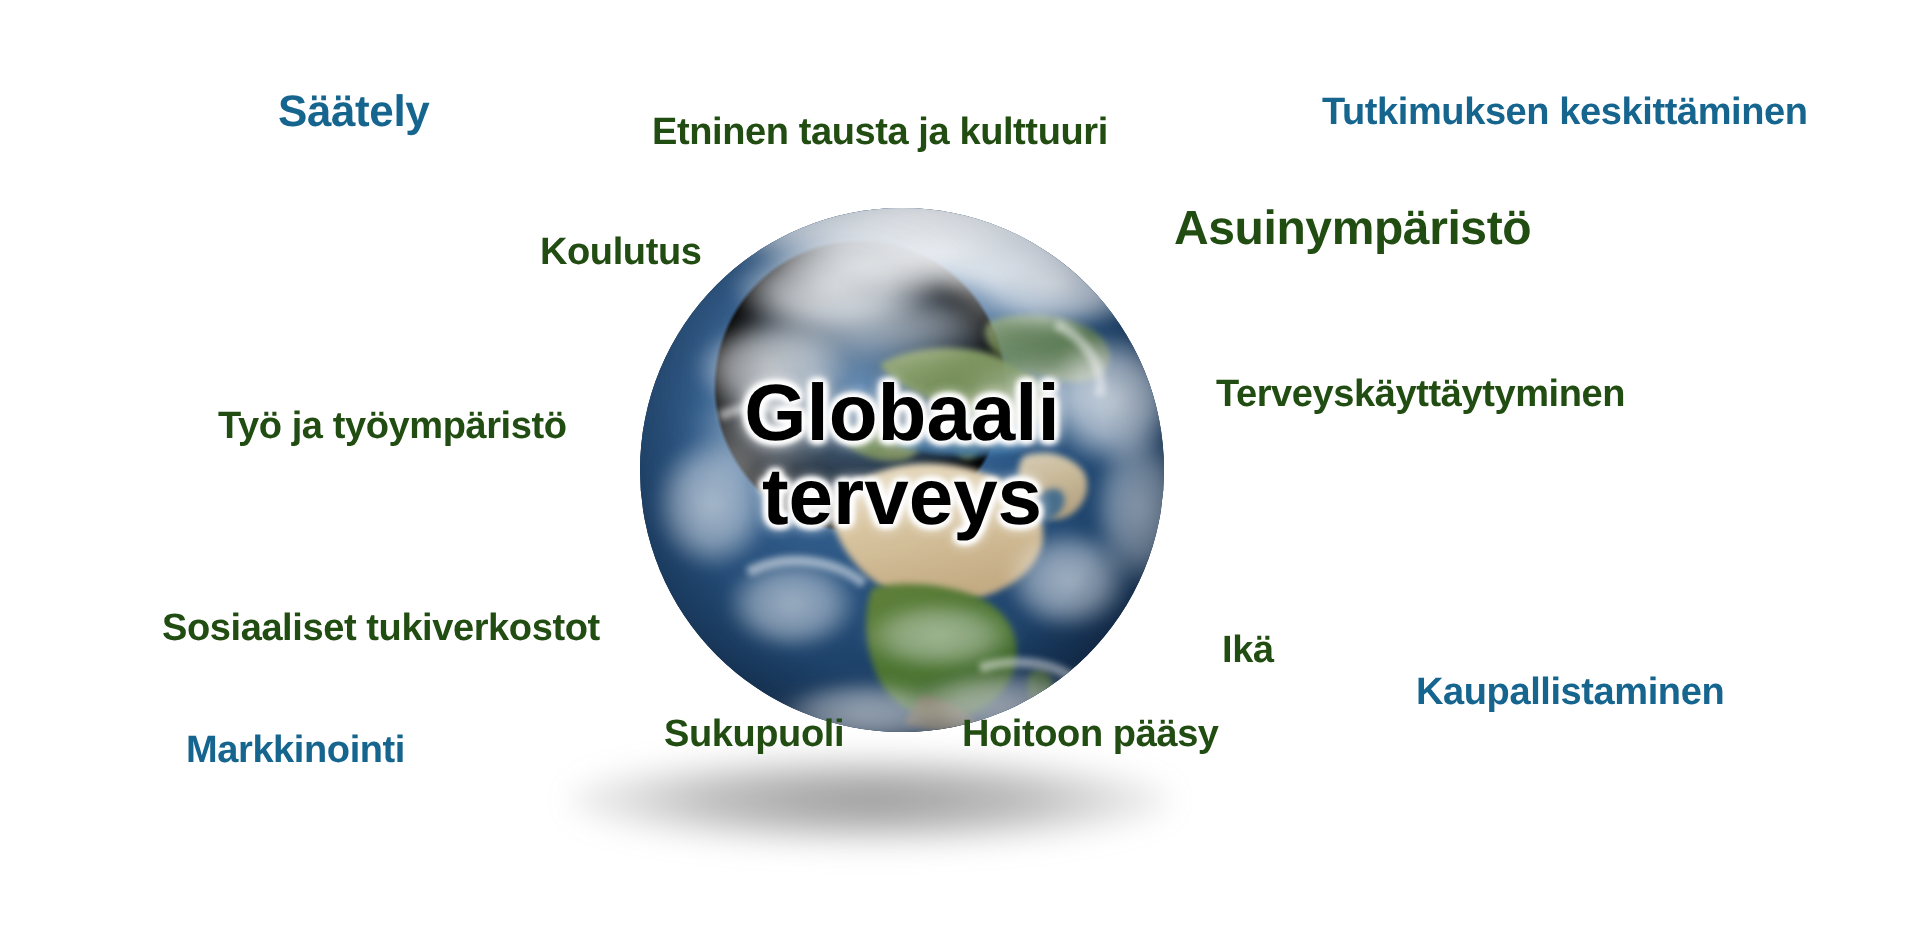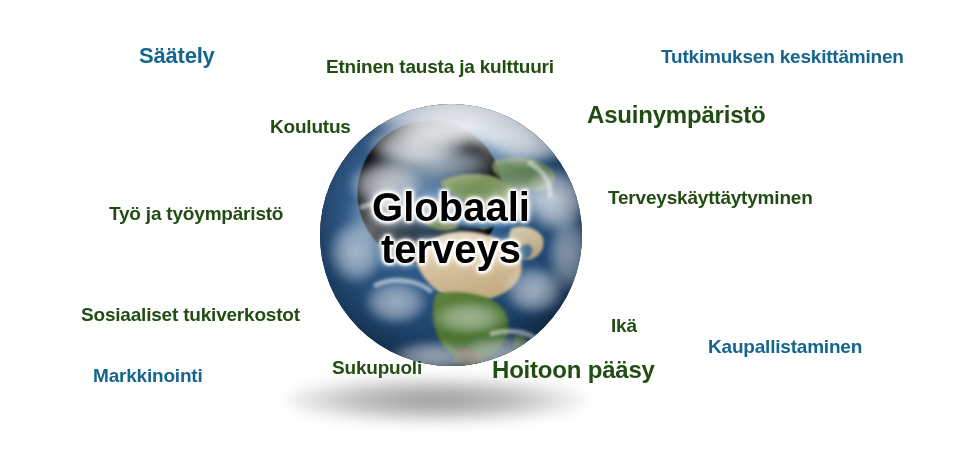--- a/index.html
+++ b/index.html
@@ -229,15 +229,15 @@
   <div class="label blue" style="left:661px; top:47px;  font-size:19px;text-align:right;">Tutkimuksen keskittäminen</div>
   <div class="label green" style="left:222px; top:117px; font-size:19px;margin-left:48px;">Koulutus</div>
   <div class="label green" style="left:587px; top:103px; font-size:24px;">Asuinympäristö</div>
   <div class="label green" style="left:109px; top:204px; font-size:19px;">Työ ja työympäristö</div>
   <div class="label green" style="left:608px; top:188px; font-size:19px;">Terveyskäyttäytyminen</div>
   <div class="label green" style="left:81px;  top:305px; font-size:19px;">Sosiaaliset tukiverkostot</div>
   <div class="label green" style="left:611px; top:316px; font-size:19px;">Ikä</div>
   <div class="label blue" style="left:708px; top:337px; font-size:19px;">Kaupallistaminen</div>
   <div class="label blue" style="left:93px;  top:366px; font-size:19px;">Markkinointi</div>
   <div class="label green" style="left:288px; top:358px; font-size:19px;margin-left:44px;">Sukupuoli</div>
-  <div class="label green" style="left:481px; top:358px; font-size:24px;margin-left:11px;">Hoitoon pääsy</div>
+  <div class="label green" style="left:481px; top:358px; font-size:19px;">Hoitoon pääsy</div>
 
 </div>
 
 </body></html>

